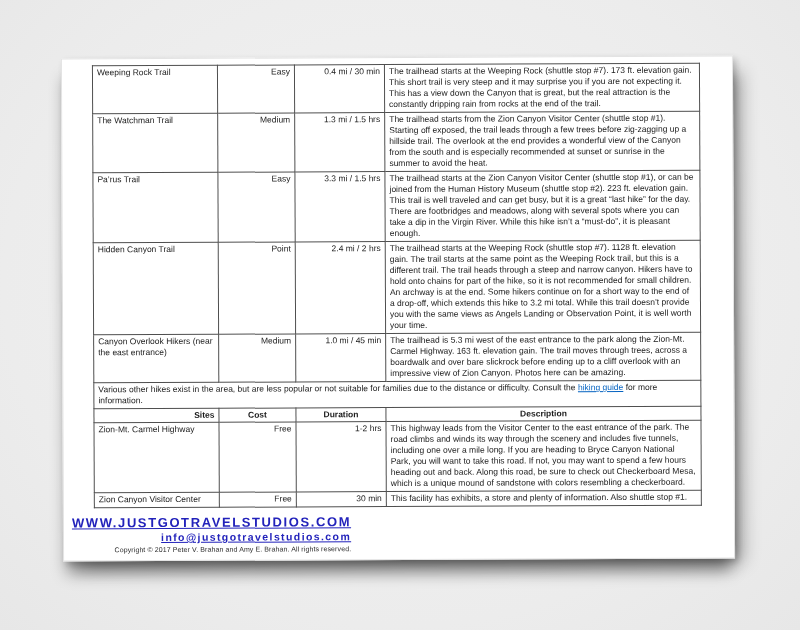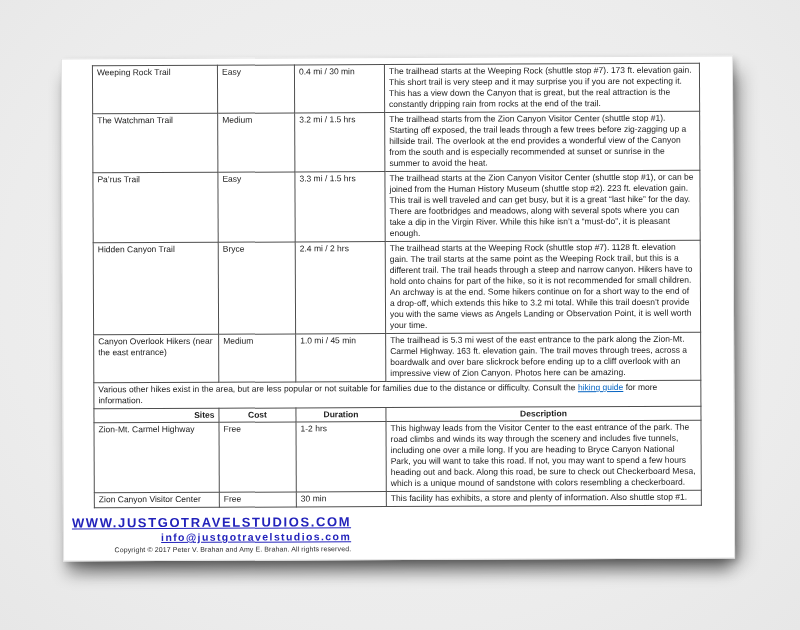--- a/index.html
+++ b/index.html
@@ -14,21 +14,21 @@
                 14px 10px 18px -6px rgba(0,0,0,0.30),
                 3px 3px 6px rgba(0,0,0,0.18);
   }
   table.doc {
     border-collapse:collapse; table-layout:fixed;
     margin:6px 0 0 30px; width:607px;
     font-size:8.5px; line-height:11px; color:#1b1b1b;
   }
   table.doc td, table.doc th { border:1px solid #4f4f4f; vertical-align:top; padding:1px 4px 2px 4px; }
   td.c-name { text-align:left; }
-  td.c-mid  { text-align:left; }
+  td.c-mid  { text-align:right; }
   td.c-desc { text-align:left; }
   tr.header-row th { font-weight:bold; text-align:center; padding:1px 4px; }
   tr.header-row th.h-left { text-align:right; }
   td.note-cell { padding:1px 4px 2px 4px; }
   a.doc-link { color:#0563c1; text-decoration:underline; cursor:pointer; }
   .footer { position:absolute; left:8px; right:6px; bottom:5px; height:50px; display:flex; justify-content:space-between; align-items:flex-end; }
   .logo-box { width:92px; height:50px; }
   .footer-text { text-align:right; }
   .site-link {
     display:block; color:#2222bb; font-weight:bold; font-size:13px;
@@ -58,34 +58,34 @@
       <tr>
         <td class="c-name">Weeping Rock Trail</td>
         <td class="c-mid">Easy</td>
         <td class="c-mid">0.4 mi / 30 min</td>
         <td class="c-desc">The trailhead starts at the Weeping Rock (shuttle stop #7).  173 ft. elevation gain.  This short trail is very steep and it may surprise you if you are not expecting it.  This has a view down the Canyon that is great, but the real attraction is the constantly dripping rain from rocks at the end of the trail.</td>
       </tr>
 
       <tr>
         <td class="c-name">The Watchman Trail</td>
         <td class="c-mid">Medium</td>
-        <td class="c-mid">3.2 mi / 1.5 hrs</td>
+        <td class="c-mid">1.3 mi / 1.5 hrs</td>
         <td class="c-desc">The trailhead starts from the Zion Canyon Visitor Center (shuttle stop #1).  Starting off exposed, the trail leads through a few trees before zig-zagging up a hillside trail.  The overlook at the end provides a wonderful view of the Canyon from the south and is especially recommended at sunset or sunrise in the summer to avoid the heat.</td>
       </tr>
 
       <tr>
         <td class="c-name">Pa’rus Trail</td>
         <td class="c-mid">Easy</td>
         <td class="c-mid">3.3 mi / 1.5 hrs</td>
         <td class="c-desc">The trailhead starts at the Zion Canyon Visitor Center (shuttle stop #1), or can be joined from the Human History Museum (shuttle stop #2).  223 ft. elevation gain.  This trail is well traveled and can get busy, but it is a great “last hike” for the day.  There are footbridges and meadows, along with several spots where you can take a dip in the Virgin River.  While this hike isn’t a “must-do”, it is pleasant enough.</td>
       </tr>
 
       <tr>
         <td class="c-name">Hidden Canyon Trail</td>
-        <td class="c-mid">Bryce</td>
+        <td class="c-mid">Point</td>
         <td class="c-mid">2.4 mi / 2 hrs</td>
         <td class="c-desc">The trailhead starts at the Weeping Rock (shuttle stop #7).  1128 ft. elevation gain.  The trail starts at the same point as the Weeping Rock trail, but this is a different trail.  The trail heads through a steep and narrow canyon.  Hikers have to hold onto chains for part of the hike, so it is not recommended for small children.  An archway is at the end.  Some hikers continue on for a short way to the end of a drop-off, which extends this hike to 3.2 mi total.  While this trail doesn’t provide you with the same views as Angels Landing or Observation Point, it is well worth your time.</td>
       </tr>
 
       <tr>
         <td class="c-name">Canyon Overlook Hikers (near the east entrance)</td>
         <td class="c-mid">Medium</td>
         <td class="c-mid">1.0 mi / 45 min</td>
         <td class="c-desc">The trailhead is 5.3 mi west of the east entrance to the park along the Zion-Mt. Carmel Highway.  163 ft. elevation gain.  The trail moves through trees, across a boardwalk and over bare slickrock before ending up to a cliff overlook with an impressive view of Zion Canyon.  Photos here can be amazing.</td>
       </tr>

